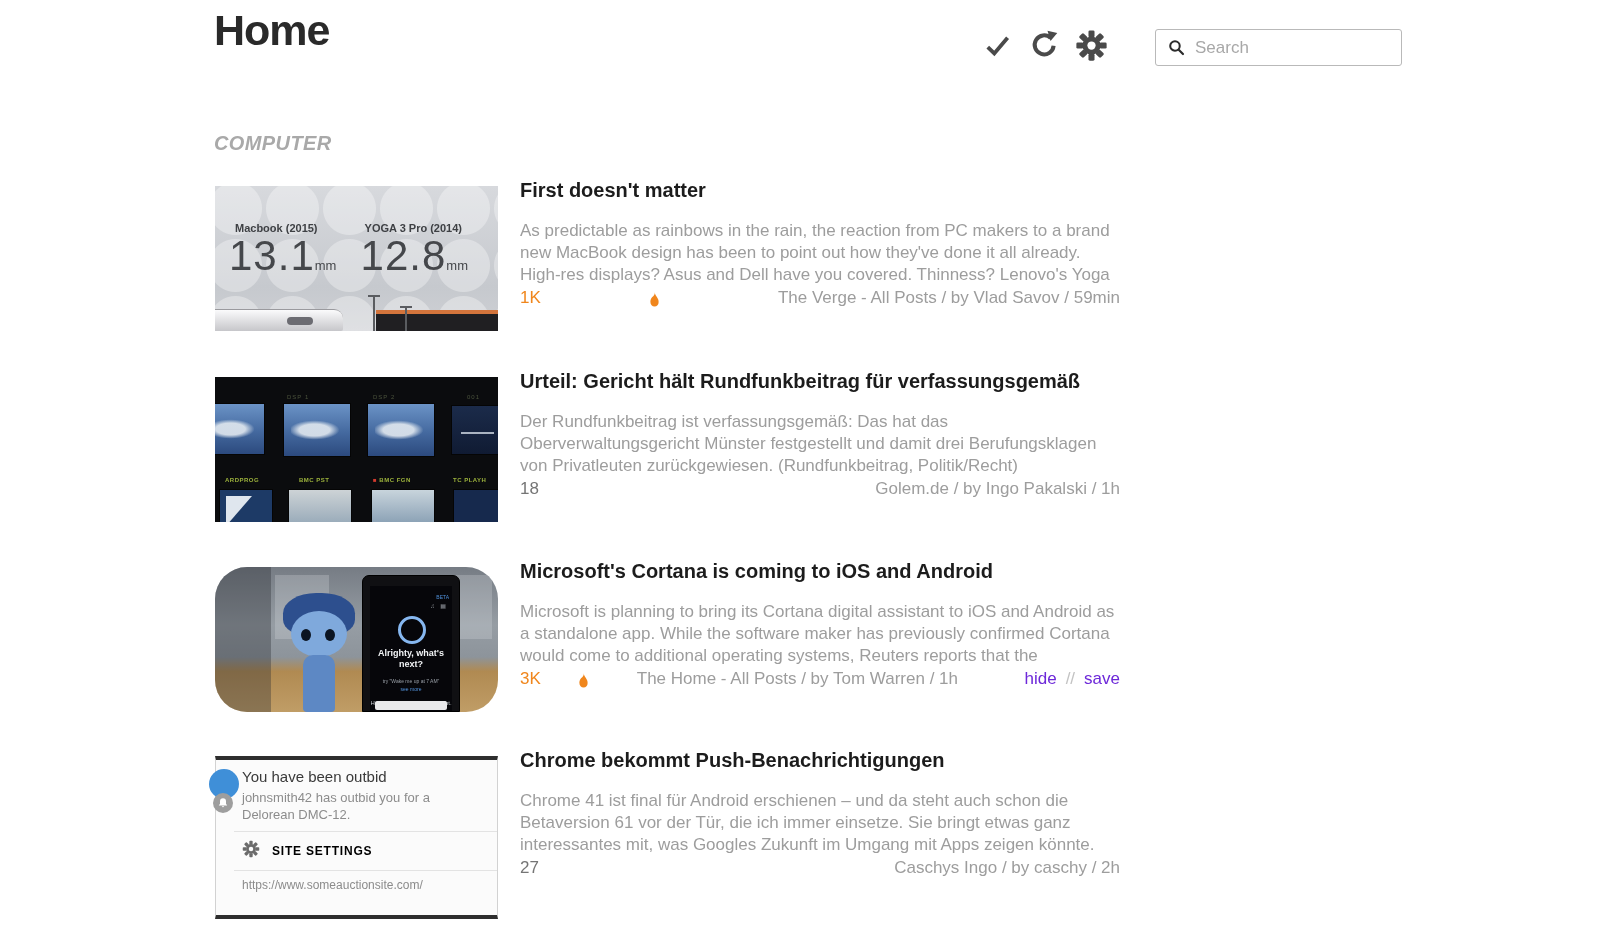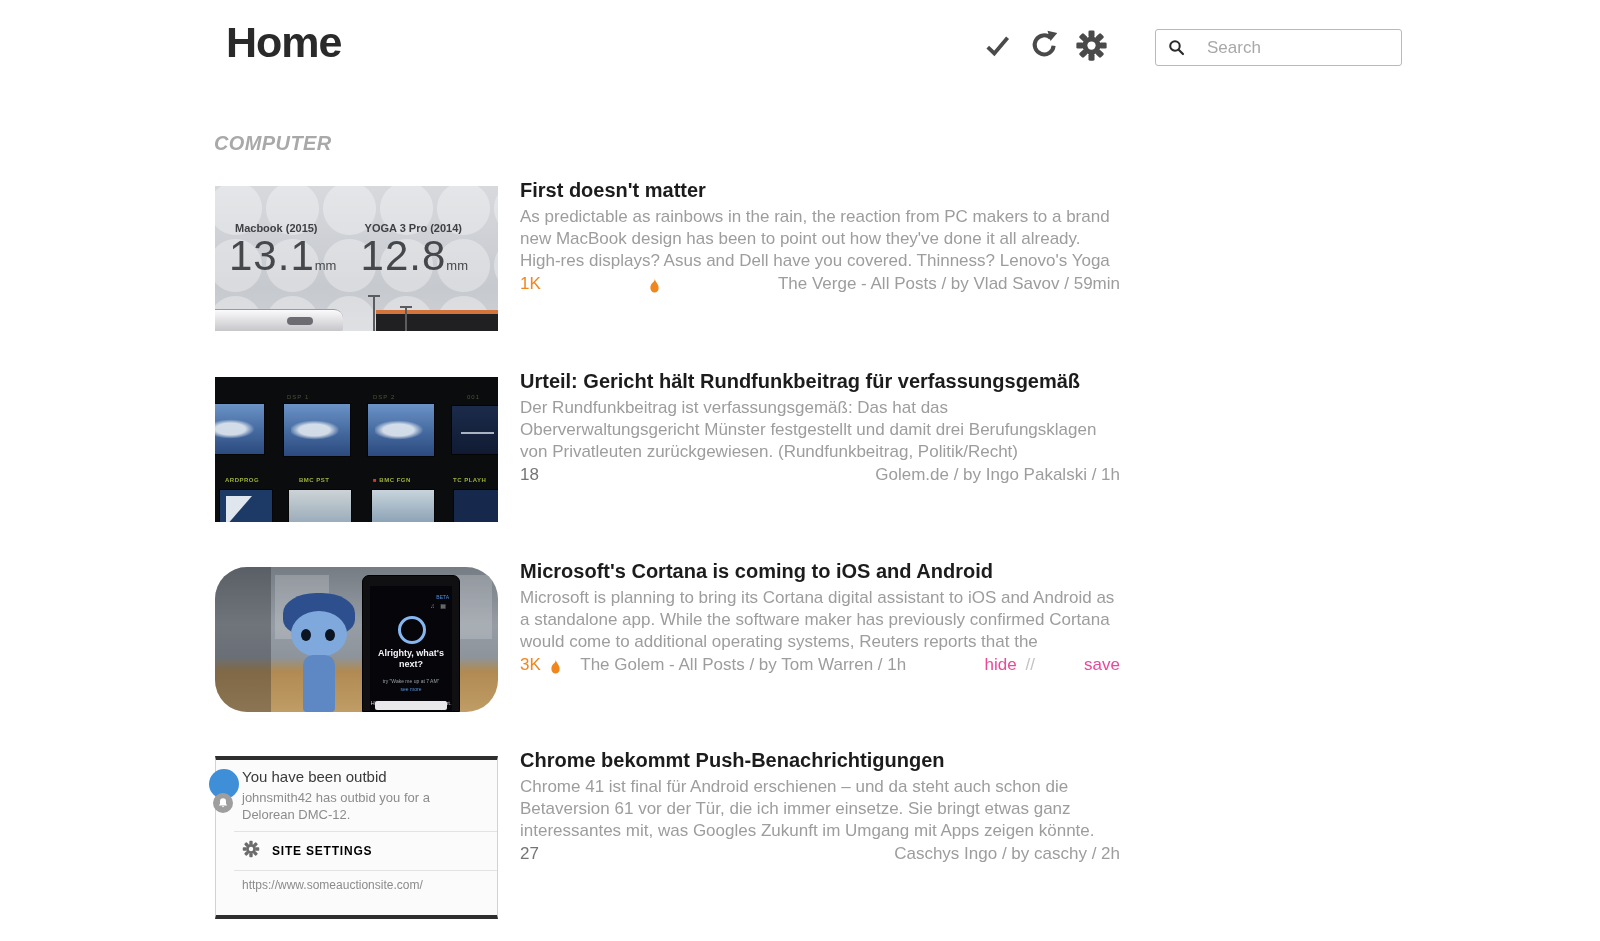--- a/index.html
+++ b/index.html
@@ -1,48 +1,48 @@
 <!DOCTYPE html>
 <html><head>
 <meta charset="utf-8">
 <style>
   html,body{margin:0;padding:0;background:#fff;}
   #app{position:relative;width:1600px;height:941px;background:#fff;overflow:hidden;
        font-family:"Liberation Sans",sans-serif;}
 
   
-  .page-title{position:absolute;left:214px;top:6px;margin:12px;font-size:43px;font-weight:bold;
+  .page-title{position:absolute;left:214px;top:6px;margin:0;font-size:43px;font-weight:bold;
               color:#2a2a2a;letter-spacing:-1px;}
   .header-actions{position:absolute;left:980px;top:30px;display:flex;align-items:center;gap:13px;}
   .icon-btn{width:34px;height:34px;display:flex;align-items:center;justify-content:center;cursor:pointer;}
   .search-box{position:absolute;left:1155px;top:29px;width:247px;height:37px;border:1px solid #b9b9b9;
               border-radius:3px;background:#fff;box-sizing:border-box;display:flex;align-items:center;}
   .search-box svg{margin-left:12px;flex:0 0 auto;}
   .search-box input{border:none;outline:none;background:transparent;font-family:"Liberation Sans",sans-serif;
-              font-size:17px;color:#444;margin-left:20px;width:190px;}
+              font-size:17px;color:#444;margin-left:8px;width:190px;}
   .search-box input::placeholder{color:#a8a8a8;}
 
   
   .section-label{position:absolute;left:214px;top:132px;font-size:20px;font-weight:bold;
                  color:#a9a9a9;letter-spacing:.4px;font-style:italic;}
 
   
   .article-row{position:absolute;left:215px;width:990px;}
   .row-0{top:186px}.row-1{top:377px}.row-2{top:567px}.row-3{top:756px}
   .thumb{position:absolute;left:0;top:0;width:283px;height:145px;overflow:hidden;cursor:pointer;}
   .atext{position:absolute;left:305px;top:-7px;width:600px;}
   .a-title{margin:0;font-size:20px;font-weight:bold;color:#1c1c1c;line-height:1.1;cursor:pointer;}
-  .a-summary{margin:5px 0 0 0;font-size:17px;color:#9d9d9d;line-height:22px;}
+  .a-summary{margin:19px 0 0 0;font-size:17px;color:#9d9d9d;line-height:22px;}
   .a-meta{margin-top:2px;font-size:17px;color:#9d9d9d;display:flex;align-items:baseline;justify-content:space-between;}
   .count-hot{color:#f0861c;}
   .count-plain{color:#757575;}
   .flame{align-self:center;margin:2px 5px 0 1px;}
   .meta-src{margin-left:6px;}
   .meta-actions{margin-left:30px;display:inline-flex;gap:9px;align-items:baseline;}
-  .act{color:#ec4899;cursor:pointer;margin-left:40px;}
+  .act{color:#6d28d9;cursor:pointer;}
   .act-sep{color:#c3c3c3;}
 
   
   .thumb-mac{background:linear-gradient(180deg,#d7d9dd 0%,#c6c9ce 70%,#cfd1d5 100%);}
   .mac-circles{position:absolute;inset:0;
      background-image:radial-gradient(circle,rgba(255,255,255,.33) 26px,rgba(255,255,255,0) 27px);
      background-size:57px 57px;background-position:-8px -6px;}
   .mac-lab{position:absolute;top:36px;font-size:11px;font-weight:bold;color:#3e4044;}
   .mac-lab.l{left:20px}.mac-lab.r{right:36px}
   .mac-val{position:absolute;top:46px;font-size:42px;color:#45474b;letter-spacing:1px;}
@@ -253,21 +253,21 @@
       </div>
     </div>
     <div class="atext">
       <h2 class="a-title">Microsoft's Cortana is coming to iOS and Android</h2>
       <p class="a-summary">Microsoft is planning to bring its Cortana digital assistant to iOS and Android as a standalone app. While the software maker has previously confirmed Cortana would come to additional operating systems, Reuters reports that the</p>
       <div class="a-meta">
         <span class="count-hot">3K</span>
         <svg class="flame" viewBox="0 0 12 16" width="11" height="15">
           <path d="M6.3 0 C6.8 2.5 4.9 3.9 3.6 5.4 C2.2 7 1.5 8.6 1.5 10.4 C1.5 13.5 3.5 15.6 6.1 15.6 C8.7 15.6 10.5 13.6 10.5 10.6 C10.5 8.8 9.7 6.9 8.6 5.3 C7.6 3.8 6.5 2.3 6.3 0 Z" fill="#f0861c"></path>
         </svg>
-        <span class="meta-src">The Golem - All Posts / by Tom Warren / 1h</span>
+        <span class="meta-src">The Home - All Posts / by Tom Warren / 1h</span>
         <span class="meta-actions">
           <span class="act">hide</span>
           <span class="act-sep">//</span>
           <span class="act">save</span>
         </span>
       </div>
     </div>
   </div>
 
   <div class="article-row row-3">

